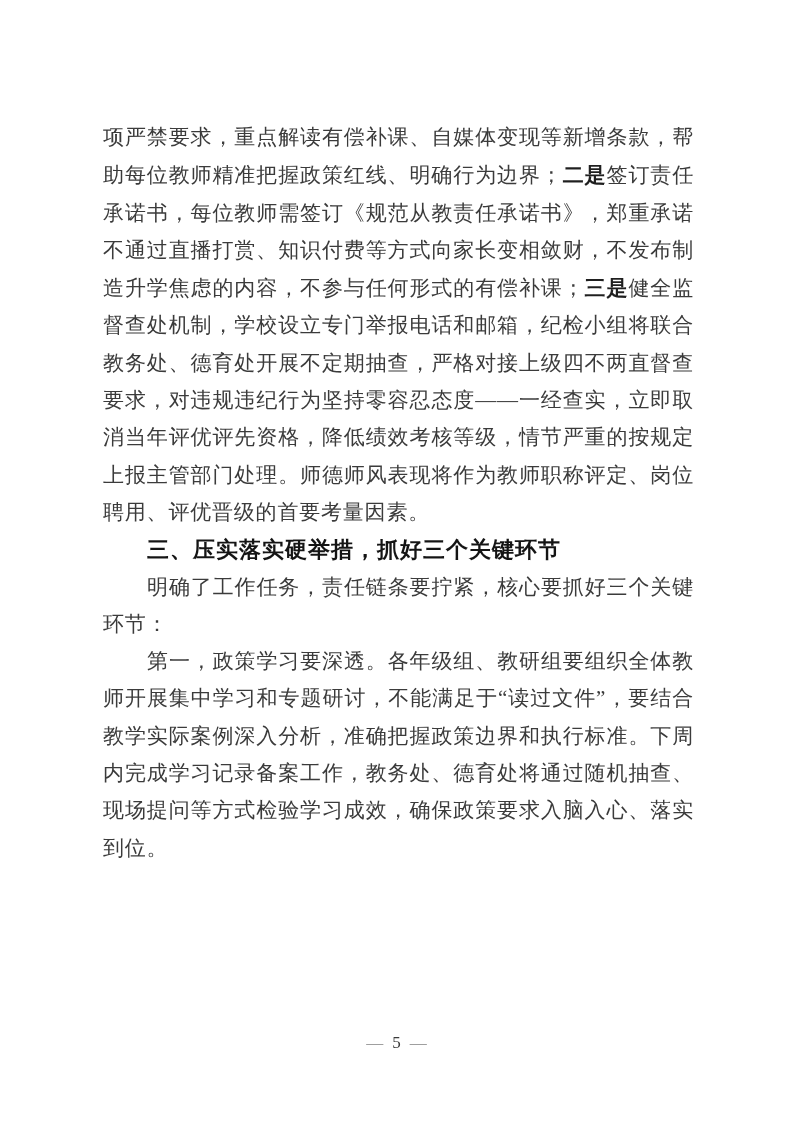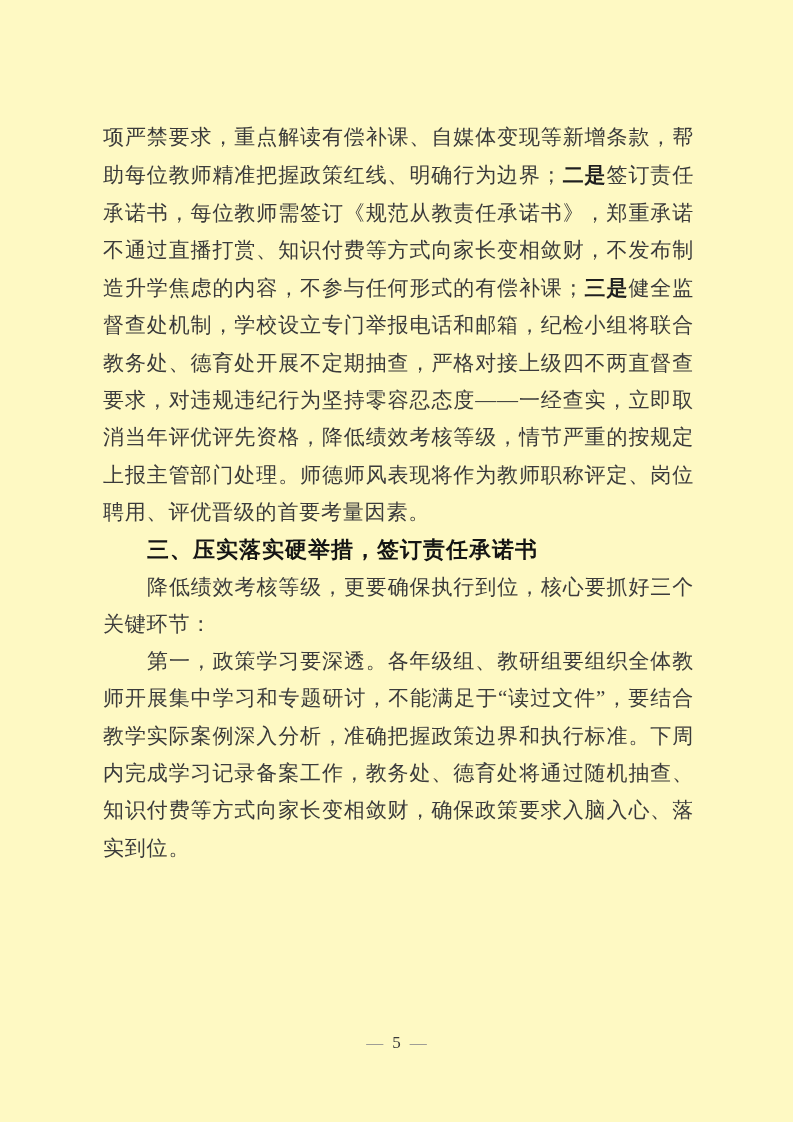--- a/index.html
+++ b/index.html
@@ -5,21 +5,21 @@
   html, body {
     margin: 0;
     padding: 0;
     background: #e8e8e8;
   }
   .page {
     position: relative;
     width: 793px;
     height: 1122px;
     margin: 0 auto;
-    background: #fef9c3;
+    background: #ffffff;
     overflow: hidden;
   }
   .body-text {
     position: absolute;
     left: 103px;
     top: 119px;
     width: 591px;
     font-family: "Liberation Serif", "DejaVu Serif", serif;
     font-size: 21px;
     line-height: 37.3px;
@@ -75,24 +75,24 @@
 </style>
 </head>
 <body>
 
 <div class="page">
 
   <div class="body-text">
 
     <p class="para no-indent"><span>项严禁要求，重点解读有偿补课、自媒体变现等新增条款，帮助每位教师精准把握政策红线、明确行为边界；</span><span class="inline-emphasis">二是</span><span>签订责任承诺书，每位教师需签订《规范从教责任承诺书》，郑重承诺不通过直播打赏、知识付费等方式向家长变相敛财，不发布制造升学焦虑的内容，不参与任何形式的有偿补课；</span><span class="inline-emphasis">三是</span><span>健全监督查处机制，学校设立专门举报电话和邮箱，纪检小组将联合教务处、德育处开展不定期抽查，严格对接上级四不两直督查要求，对违规违纪行为坚持零容忍态度——一经查实，立即取消当年评优评先资格，降低绩效考核等级，情节严重的按规定上报主管部门处理。师德师风表现将作为教师职称评定、岗位聘用、评优晋级的首要考量因素。</span></p>
 
-    <h3 class="section-heading">三、压实落实硬举措，签订责任承诺书</h3>
+    <h3 class="section-heading">三、压实落实硬举措，抓好三个关键环节</h3>
 
-    <p class="para">降低绩效考核等级，更要确保执行到位，核心要抓好三个关键环节：</p>
+    <p class="para">明确了工作任务，责任链条要拧紧，核心要抓好三个关键环节：</p>
 
-    <p class="para">第一，政策学习要深透。各年级组、教研组要组织全体教师开展集中学习和专题研讨，不能满足于“读过文件”，要结合教学实际案例深入分析，准确把握政策边界和执行标准。下周内完成学习记录备案工作，教务处、德育处将通过随机抽查、知识付费等方式向家长变相敛财，确保政策要求入脑入心、落实到位。</p>
+    <p class="para">第一，政策学习要深透。各年级组、教研组要组织全体教师开展集中学习和专题研讨，不能满足于“读过文件”，要结合教学实际案例深入分析，准确把握政策边界和执行标准。下周内完成学习记录备案工作，教务处、德育处将通过随机抽查、现场提问等方式检验学习成效，确保政策要求入脑入心、落实到位。</p>
 
 
   </div>
 
   <div class="page-number"><span class="dash">—</span><span class="num">5</span><span class="dash">—</span></div>
 
 </div>
 
 </body></html>

